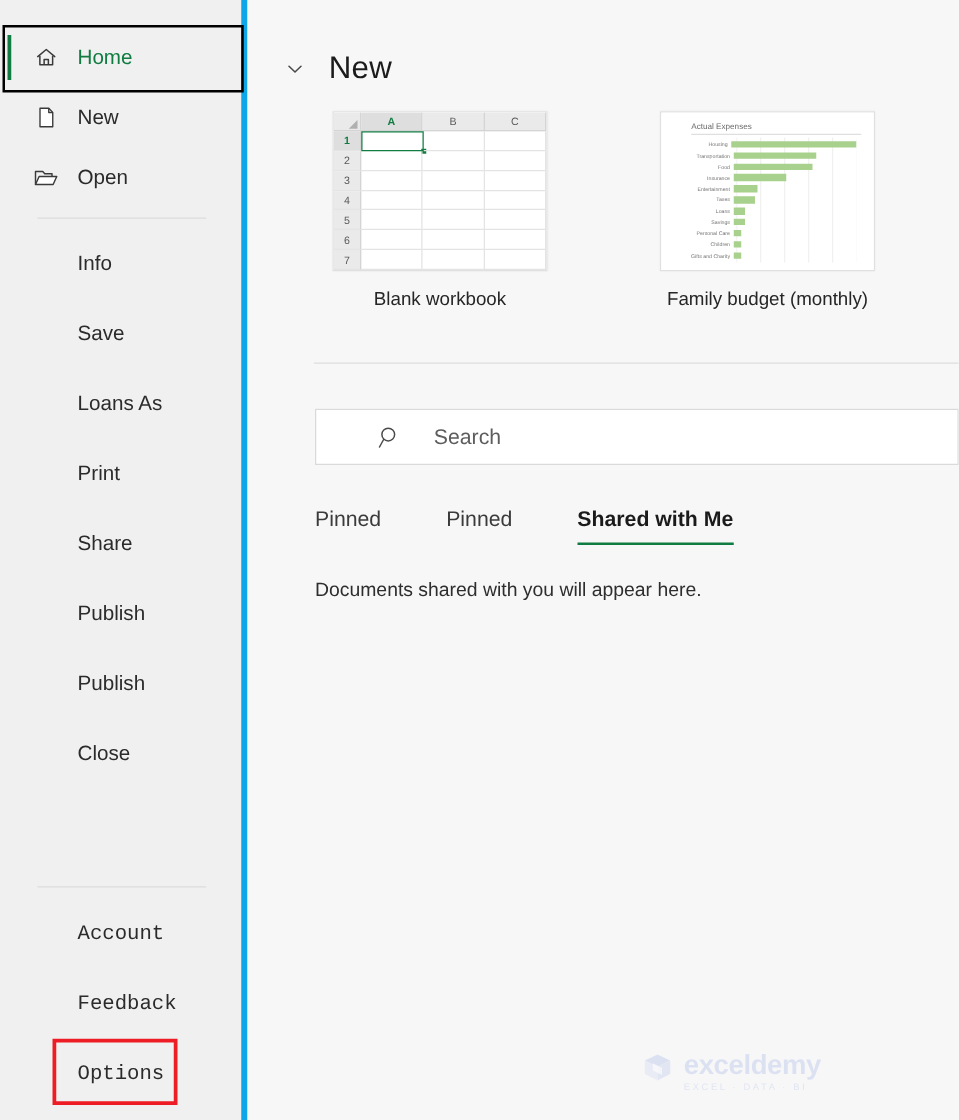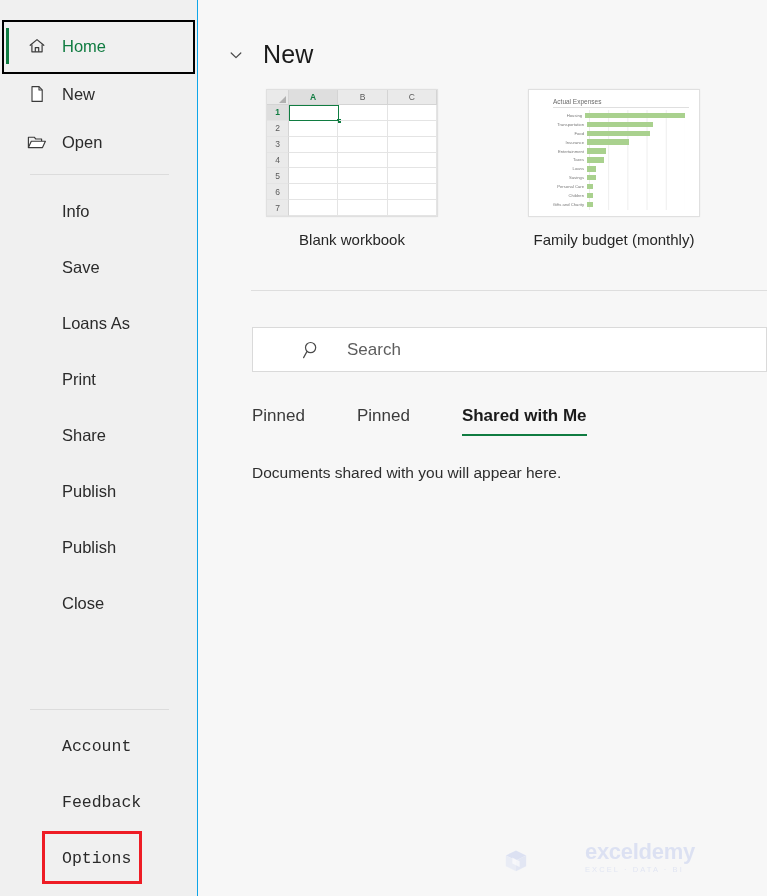--- a/index.html
+++ b/index.html
@@ -15,21 +15,21 @@
     display: flex;
     background: #f7f7f7;
   }
 
   
   .sidebar {
     position: relative;
     width: 198px;
     height: 896px;
     background: #f0f0f0;
-    border-right: 1px solid #0ea5e9;
+    border-right: 5px solid #0ea5e9;
     flex: 0 0 198px;
     padding-top: 22px;
   }
   .nav-item {
     position: relative;
     height: 48px;
     display: flex;
     align-items: center;
     padding-left: 26px;
     font-size: 16.5px;
@@ -227,25 +227,24 @@
   .empty-msg {
     margin-top: 28px;
     margin-left: 26px;
     font-size: 15.5px;
     color: #2e2e2e;
   }
 
   
   .watermark {
     position: absolute;
-    left: 305px; bottom: 22px;
-    display: flex;
-    align-items: flex-end;
+    left: 315px; bottom: 22px;
+    display: flex;
+    align-items: flex-start;
     opacity: .5;
-    gap: 48px;
   }
   .wm-mark { width: 26px; height: 26px; margin-right: 8px; flex:0 0 26px;}
   .wm-text-wrap { display: flex; flex-direction: column; }
   .wm-name { font-size: 22px; font-weight: bold; color: #c3cdef; line-height: 1; letter-spacing: -.3px;}
   .wm-tag { font-size: 7.5px; color: #ccd4ef; letter-spacing: 2.1px; margin-top: 2px;}
 </style>
 </head>
 <body>
 
 <div id="app">

